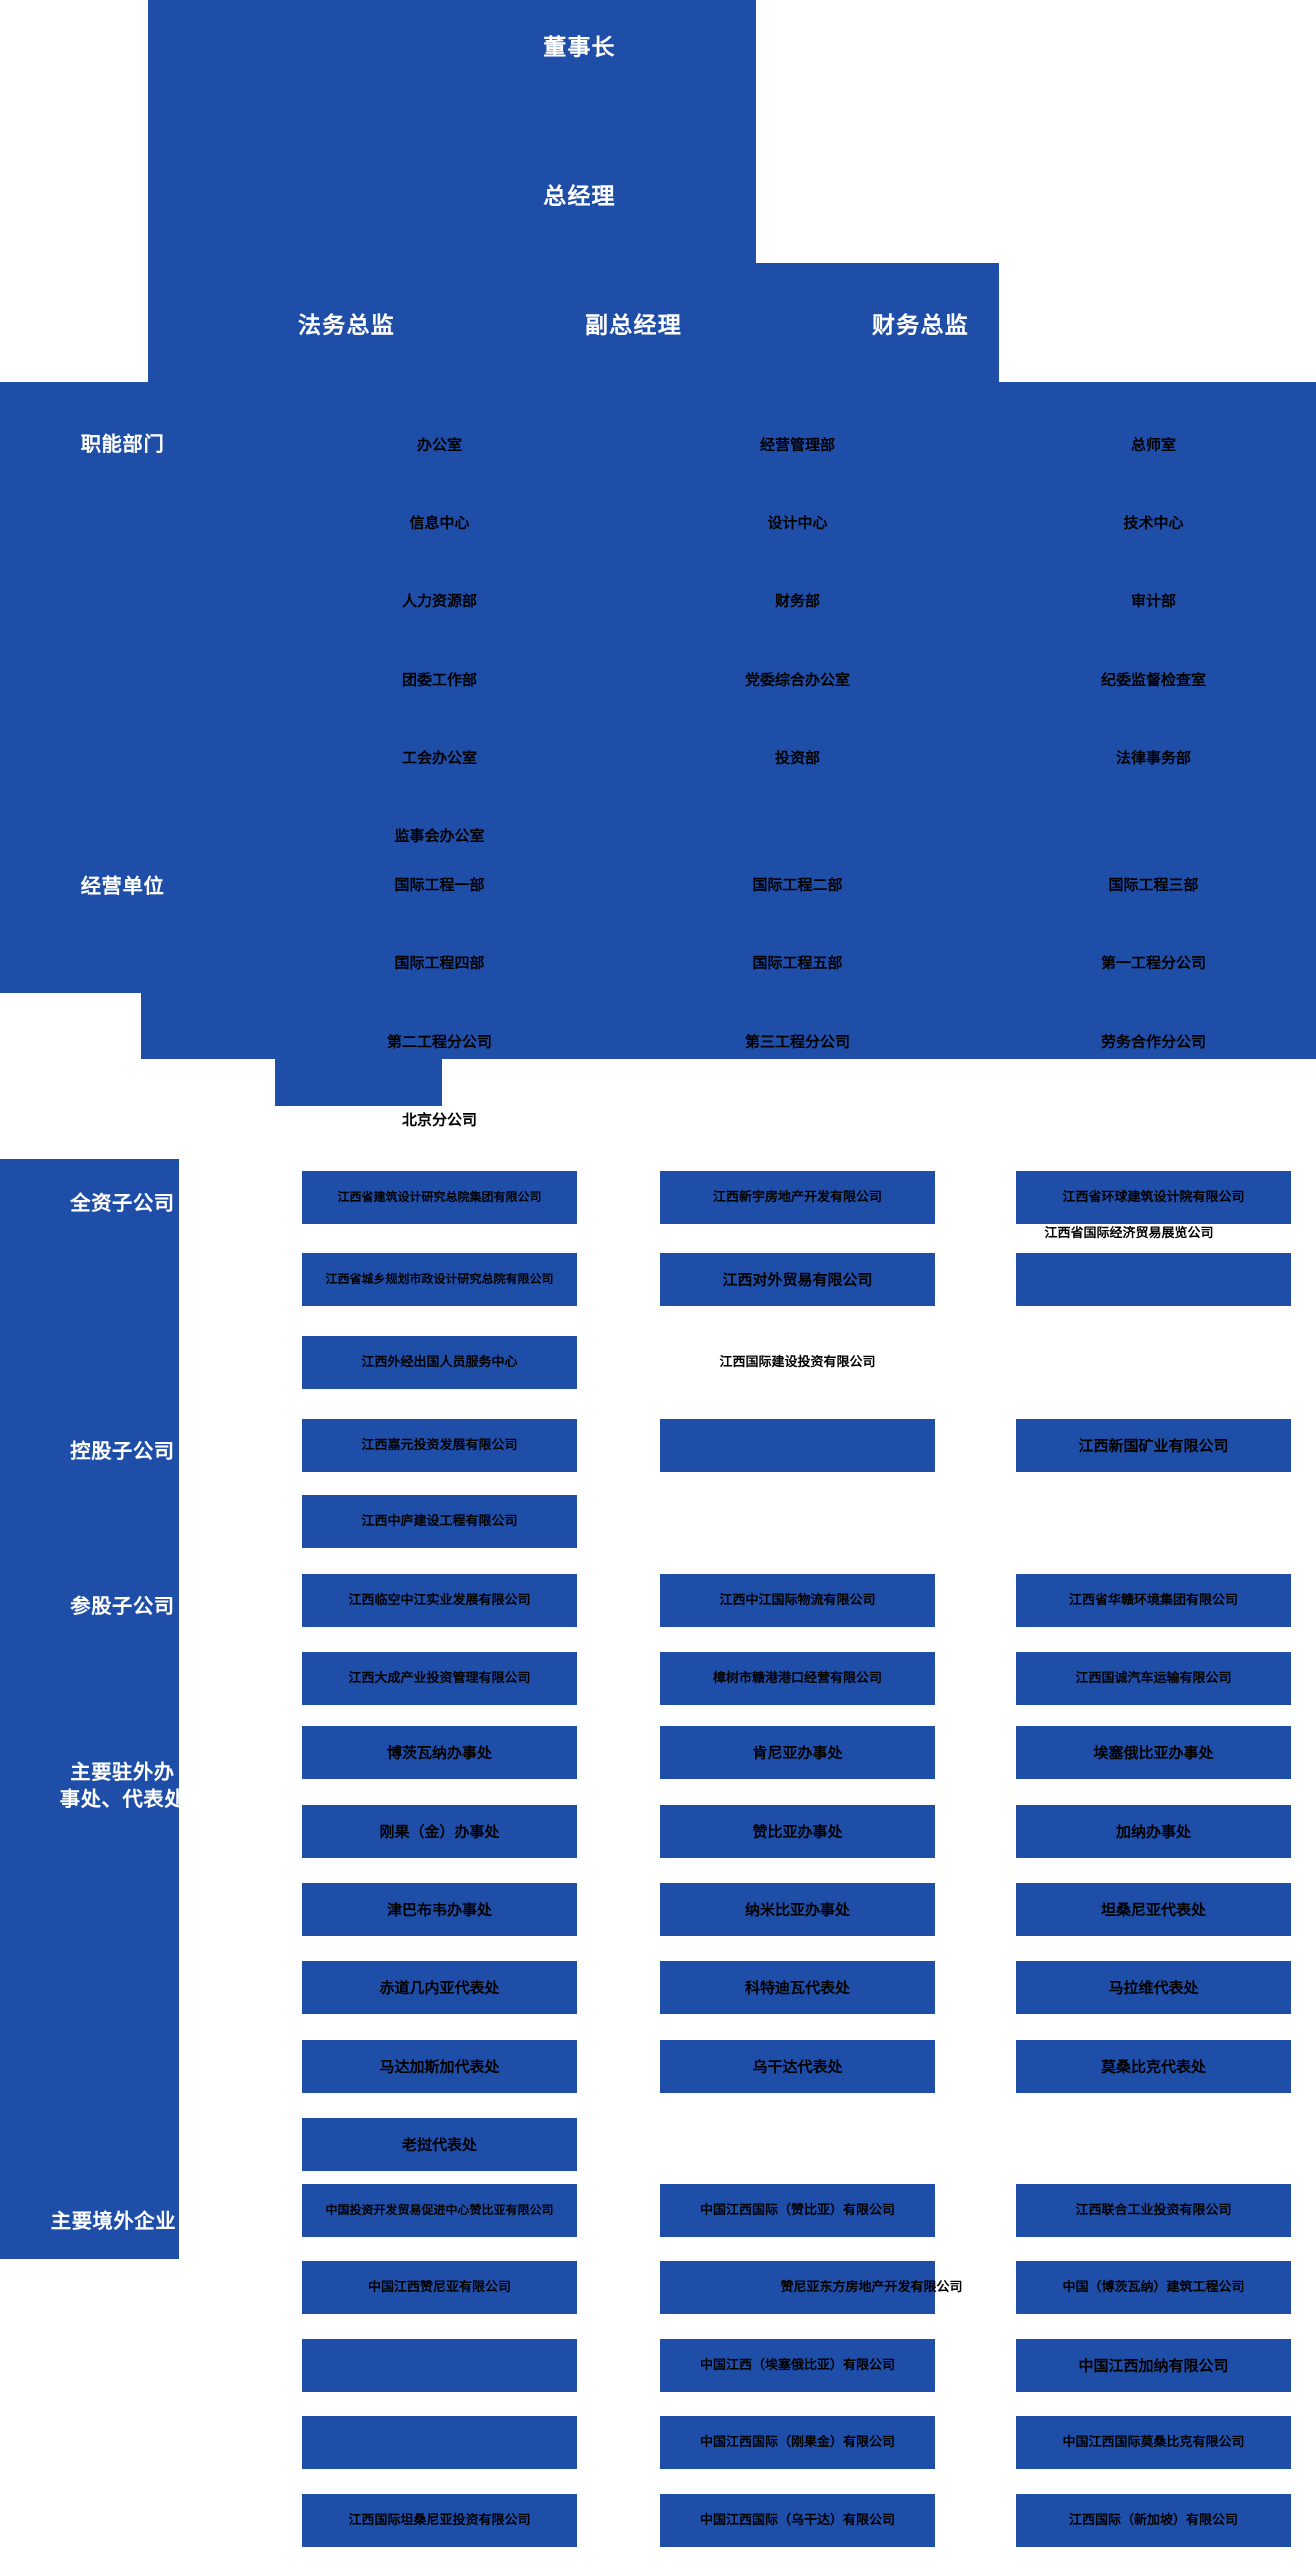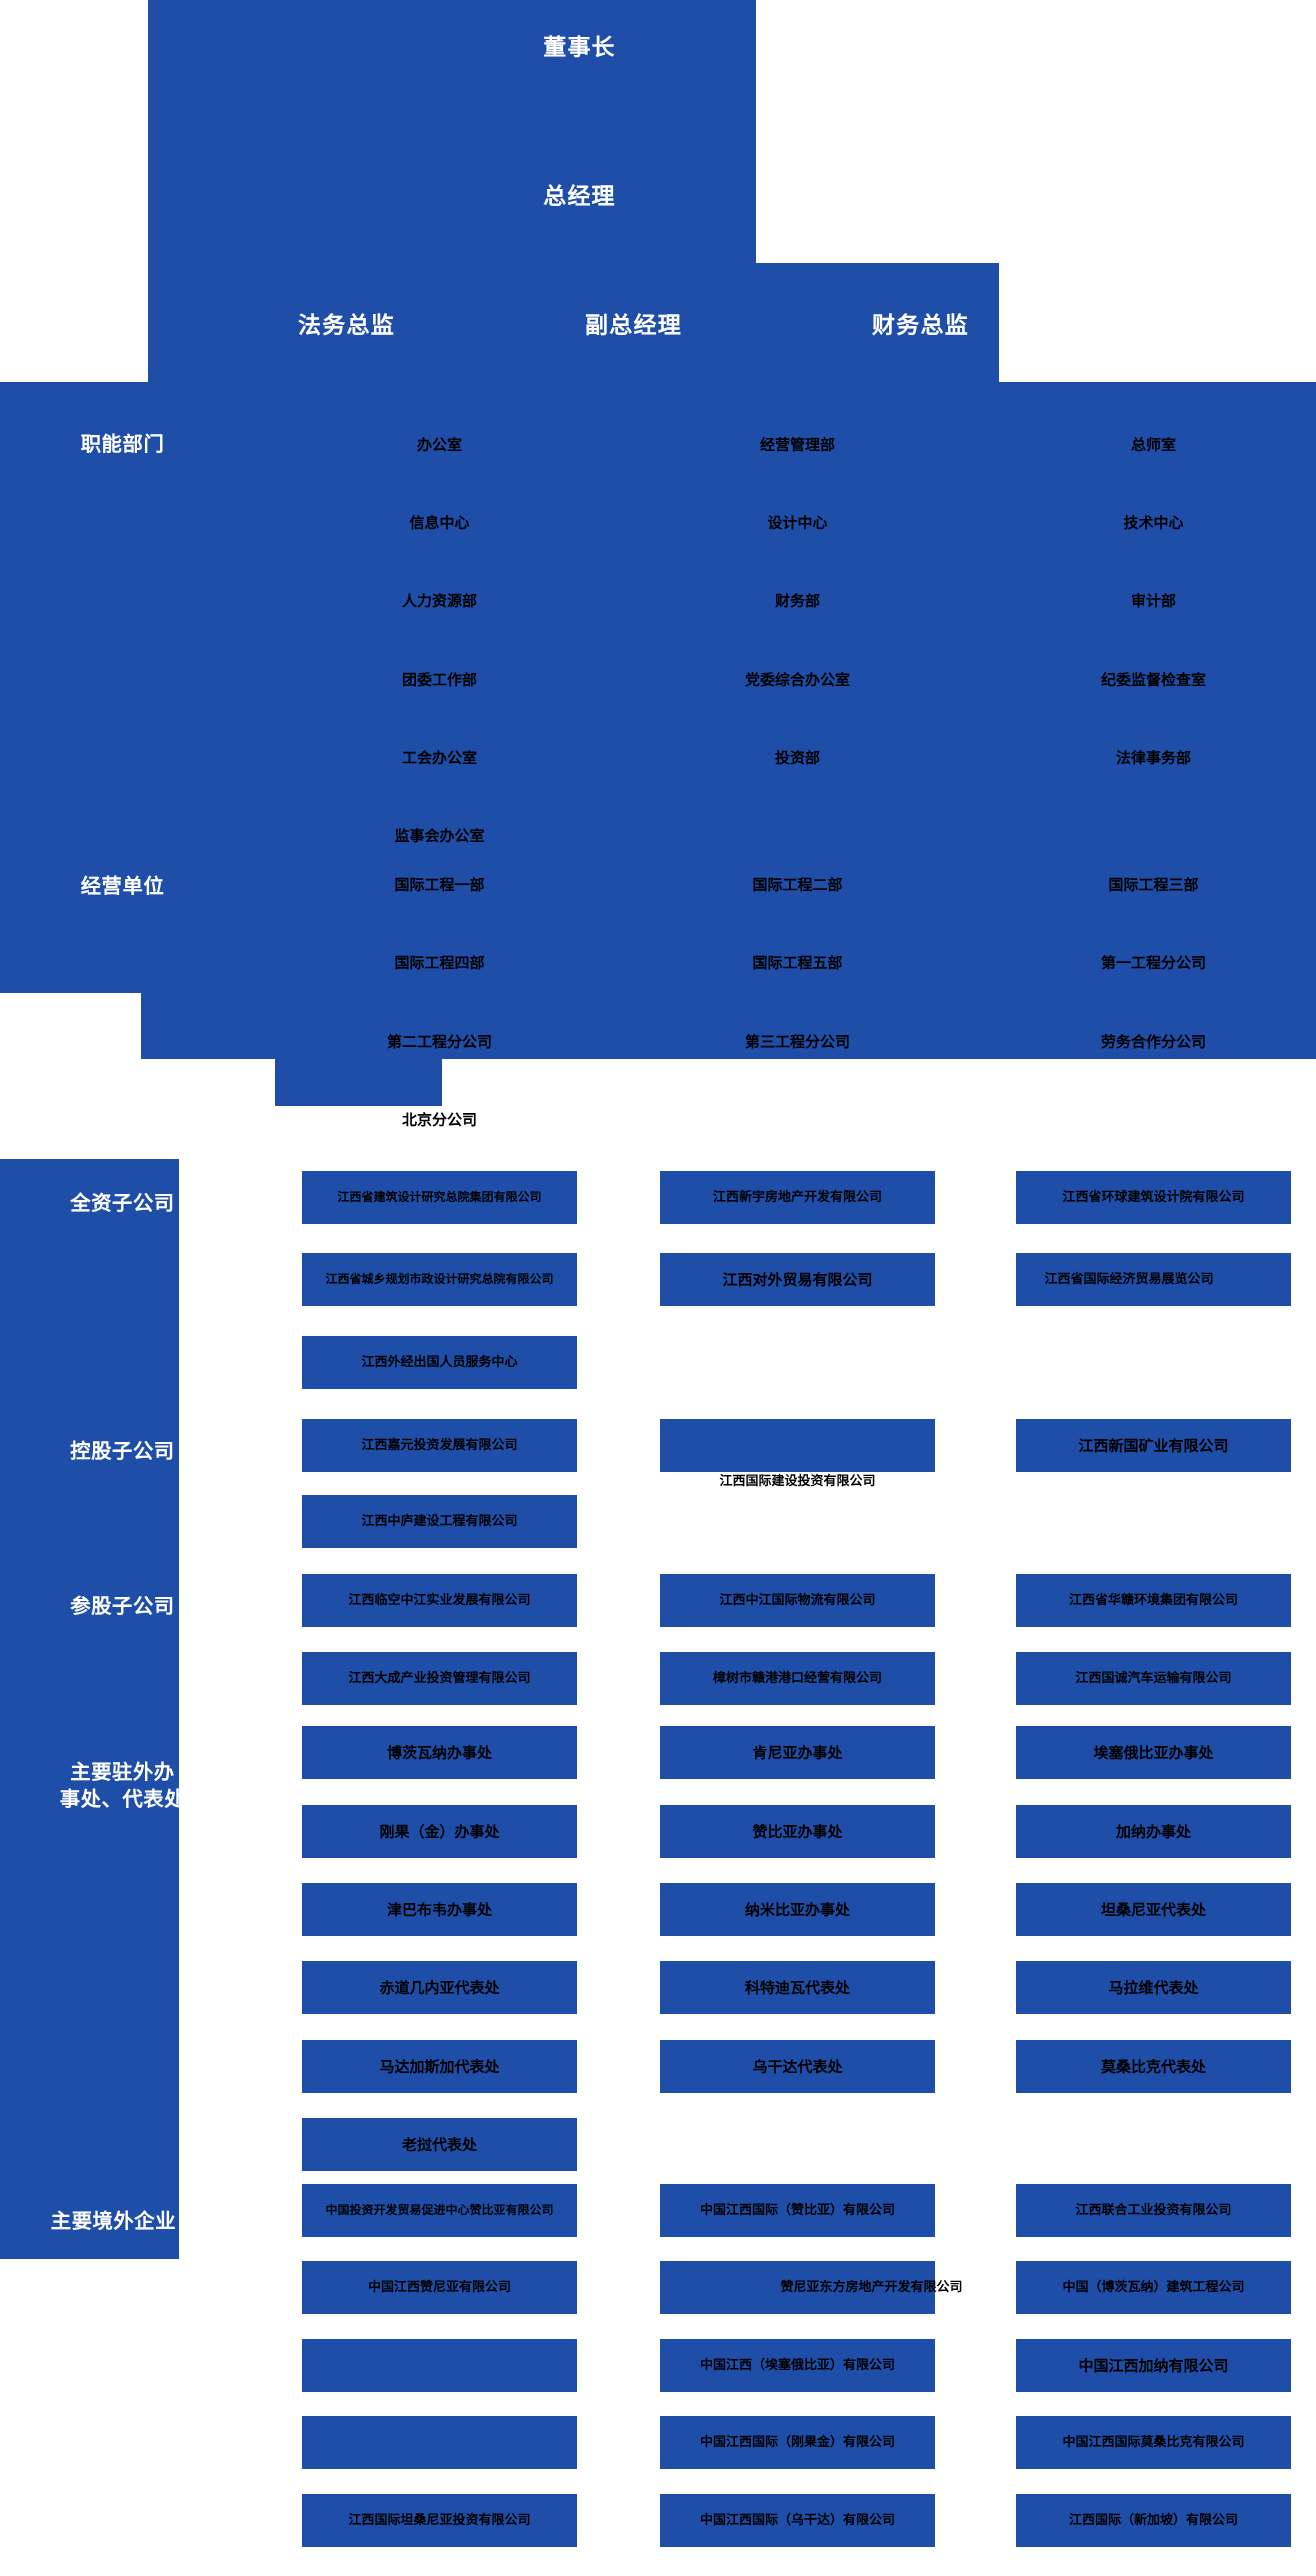--- a/index.html
+++ b/index.html
@@ -90,28 +90,28 @@
     <div class="node xs" style="left: 302px; top: 1171px; width: 275px; height: 53px;">江西省建筑设计研究总院集团有限公司</div>
     <div class="blue" style="left: 660px; top: 1171px; width: 275px; height: 53px;"></div>
     <div class="node sm" style="left: 660px; top: 1171px; width: 275px; height: 53px;">江西新宇房地产开发有限公司</div>
     <div class="blue" style="left: 1016px; top: 1171px; width: 275px; height: 53px;"></div>
     <div class="node sm" style="left: 1016px; top: 1171px; width: 275px; height: 53px;">江西省环球建筑设计院有限公司</div>
     <div class="blue" style="left: 302px; top: 1253px; width: 275px; height: 53px;"></div>
     <div class="node xs" style="left: 302px; top: 1253px; width: 275px; height: 53px;">江西省城乡规划市政设计研究总院有限公司</div>
     <div class="blue" style="left: 660px; top: 1253px; width: 275px; height: 53px;"></div>
     <div class="node" style="left: 660px; top: 1253px; width: 275px; height: 53px;">江西对外贸易有限公司</div>
     <div class="blue" style="left: 1016px; top: 1253px; width: 275px; height: 53px;"></div>
-    <div class="node sm" style="left: 1016px; top: 1253px; width: 226px; height: 53px;">江西省国际经济贸易展览公司</div>
+    <div class="node sm" style="left: 1016px; top: 1207px; width: 226px; height: 53px;">江西省国际经济贸易展览公司</div>
     <div class="blue" style="left: 302px; top: 1336px; width: 275px; height: 53px;"></div>
     <div class="node sm" style="left: 302px; top: 1336px; width: 275px; height: 53px;">江西外经出国人员服务中心</div>
     <div class="row-label" style="left: 24px; top: 1434px; width: 197px; height: 36px;">控股子公司</div>
     <div class="blue" style="left: 302px; top: 1419px; width: 275px; height: 53px;"></div>
     <div class="node sm" style="left: 302px; top: 1419px; width: 275px; height: 53px;">江西嘉元投资发展有限公司</div>
     <div class="blue" style="left: 660px; top: 1419px; width: 275px; height: 53px;"></div>
-    <div class="node sm" style="left: 660px; top: 1455px; width: 275px; height: 53px; border-radius: 24px;">江西国际建设投资有限公司</div>
+    <div class="node sm" style="left: 660px; top: 1336px; width: 275px; height: 53px; border-radius: 24px;">江西国际建设投资有限公司</div>
     <div class="blue" style="left: 1016px; top: 1419px; width: 275px; height: 53px;"></div>
     <div class="node" style="left: 1016px; top: 1419px; width: 275px; height: 53px;">江西新国矿业有限公司</div>
     <div class="blue" style="left: 302px; top: 1495px; width: 275px; height: 53px;"></div>
     <div class="node sm" style="left: 302px; top: 1495px; width: 275px; height: 53px;">江西中庐建设工程有限公司</div>
     <div class="row-label" style="left: 24px; top: 1589px; width: 197px; height: 36px;">参股子公司</div>
     <div class="blue" style="left: 302px; top: 1574px; width: 275px; height: 53px;"></div>
     <div class="node sm" style="left: 302px; top: 1574px; width: 275px; height: 53px; border-radius: 26px;">江西临空中江实业发展有限公司</div>
     <div class="blue" style="left: 660px; top: 1574px; width: 275px; height: 53px;"></div>
     <div class="node sm" style="left: 660px; top: 1574px; width: 275px; height: 53px;">江西中江国际物流有限公司</div>
     <div class="blue" style="left: 1016px; top: 1574px; width: 275px; height: 53px;"></div>

